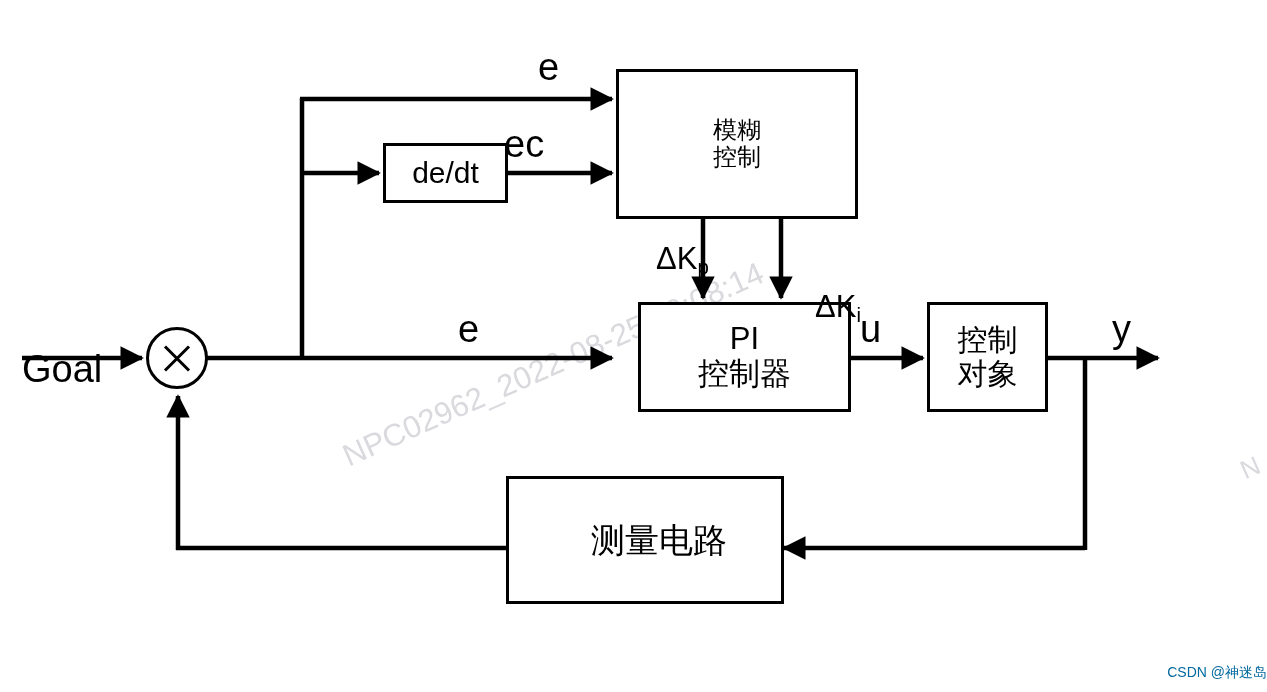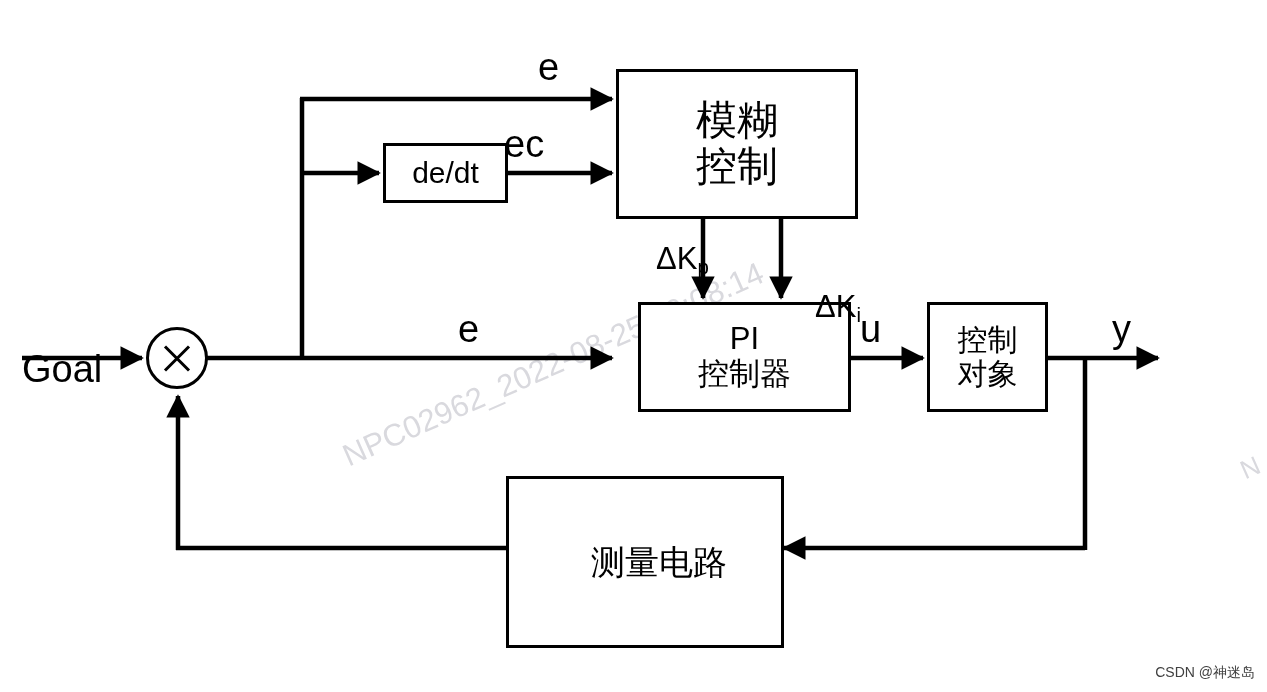--- a/index.html
+++ b/index.html
@@ -79,23 +79,23 @@
     font-size: 30px;
     font-family: "Liberation Sans", sans-serif;
     white-space: nowrap;
     transform: rotate(-24deg);
     transform-origin: left bottom;
     pointer-events: none;
     user-select: none;
   }
   #csdn-credit {
     position: absolute;
-    right: 12px;
+    right: 0;
     bottom: 10px;
-    color: #404040;
+    color: #0369a1;
     font-size: 14px;
     white-space: nowrap;
   }
 
   .sub { font-size: 0.66em; vertical-align: -0.22em; }
 </style>
 </head>
 <body>
 
 <div id="diagram-root">
@@ -144,36 +144,36 @@
 
   <div id="sum-junction" style="left:146px; top:327px; width:62px; height:62px;">
     <span class="bar a"></span>
     <span class="bar b"></span>
   </div>
 
   <div class="blk" id="block-derivative" style="left:383px; top:143px; width:125px; height:60px; font-size:30px;text-align:center;">
     <span class="ln">de/dt</span>
   </div>
 
-  <div class="blk" id="block-fuzzy" style="left:616px; top:69px; width:242px; height:150px; font-size:41px;align-items:center;">
+  <div class="blk" id="block-fuzzy" style="left:616px; top:69px; width:242px; height:150px; font-size:24px;align-items:center;">
     <span class="ln">模糊</span>
     <span class="ln">控制</span>
   </div>
 
   <div class="blk" id="block-pi" style="left:638px; top:302px; width:213px; height:110px; font-size:31px;">
     <span class="ln">PI</span>
     <span class="ln">控制器</span>
   </div>
 
   <div class="blk" id="block-plant" style="left:927px; top:302px; width:121px; height:110px; font-size:30px;">
     <span class="ln">控制</span>
     <span class="ln">对象</span>
   </div>
 
-  <div class="blk" id="block-measure" style="left:506px; top:476px; width:278px; height:172px; font-size:34px;padding-left:28px;">
+  <div class="blk" id="block-measure" style="left:506px; top:476px; width:278px; height:128px; font-size:34px;padding-left:28px;">
     <span class="ln">测量电路</span>
   </div>
 
   <div class="lbl" style="left:22px; top:305px; font-size:38px;margin-top:45px;">Goal</div>
 
   <div class="lbl" style="left:538px; top:48px; font-size:38px;">e</div>
 
   <div class="lbl" style="left:504px; top:125px; font-size:38px;">ec</div>
 
   <div class="lbl" style="left:458px; top:310px; font-size:38px;">e</div>

